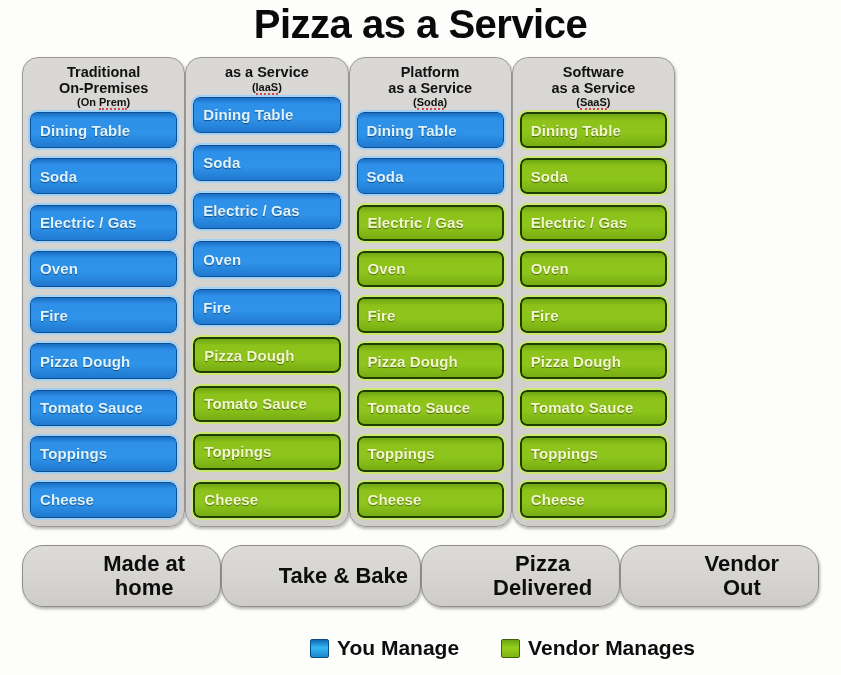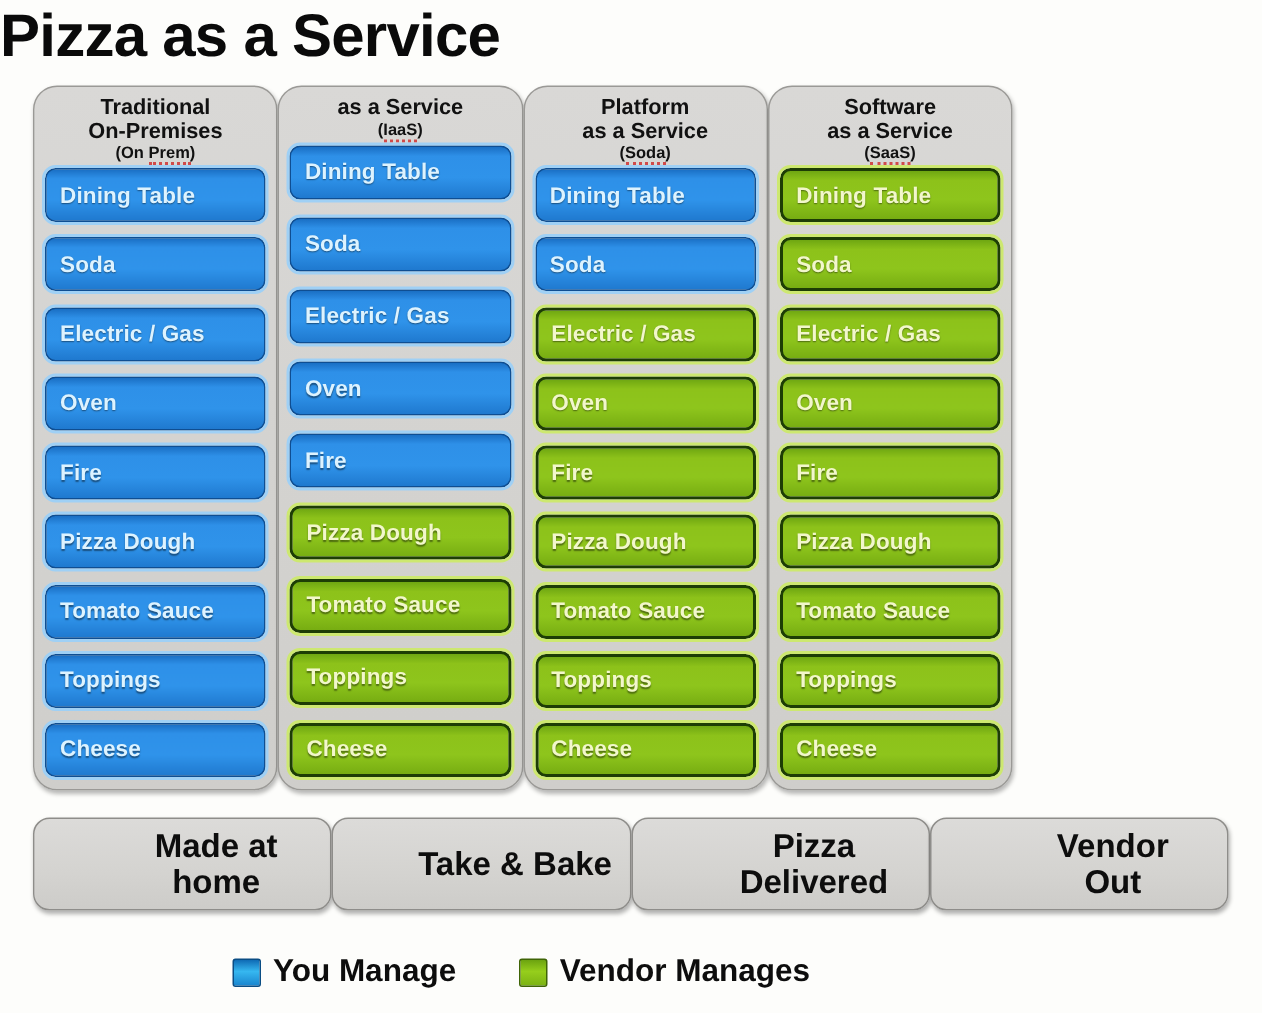--- a/index.html
+++ b/index.html
@@ -10,21 +10,21 @@
     width: 841px;
     height: 675px;
     background: #fdfdfb;
     font-family: "Liberation Sans", sans-serif;
     overflow: hidden;
     position: relative;
   }
 
   
   #chart-title {
-    text-align: left;
+    text-align: center;
     font-size: 40px;
     font-weight: bold;
     color: #0a0a0a;
     letter-spacing: -0.5px;
     line-height: 1;
     padding-top: 4px;
     height: 48px;
     box-sizing: border-box;
   }
 
@@ -123,21 +123,21 @@
     display: flex;
     justify-content: space-between;
     padding: 0 22px;
     box-sizing: border-box;
   }
   .outcome {
     width: 220px;
     height: 62px;
     background: linear-gradient(to bottom, #dcdbd9 0%, #d4d3d0 60%, #cdccc9 100%);
     border: 1px solid #8e8d8a;
-    border-radius: 11px;
+    border-radius: 21px;
     box-shadow: 1px 2px 3px rgba(0,0,0,0.3);
     display: flex;
     align-items: center;
     justify-content: center;
     text-align: center;
     font-size: 22px;
     font-weight: bold;
     color: #0d0d0d;
     line-height: 1.08;
     box-sizing: border-box;
@@ -145,21 +145,21 @@
     padding-left: 45px;
   }
 
   
   #legend {
     position: absolute;
     top: 636px;
     left: 0;
     width: 695px;
     display: flex;
-    justify-content: center;
+    justify-content: flex-end;
     align-items: center;
     gap: 42px;
   }
   .legend-entry {
     display: flex;
     align-items: center;
     gap: 8px;
   }
   .swatch {
     width: 17px;

